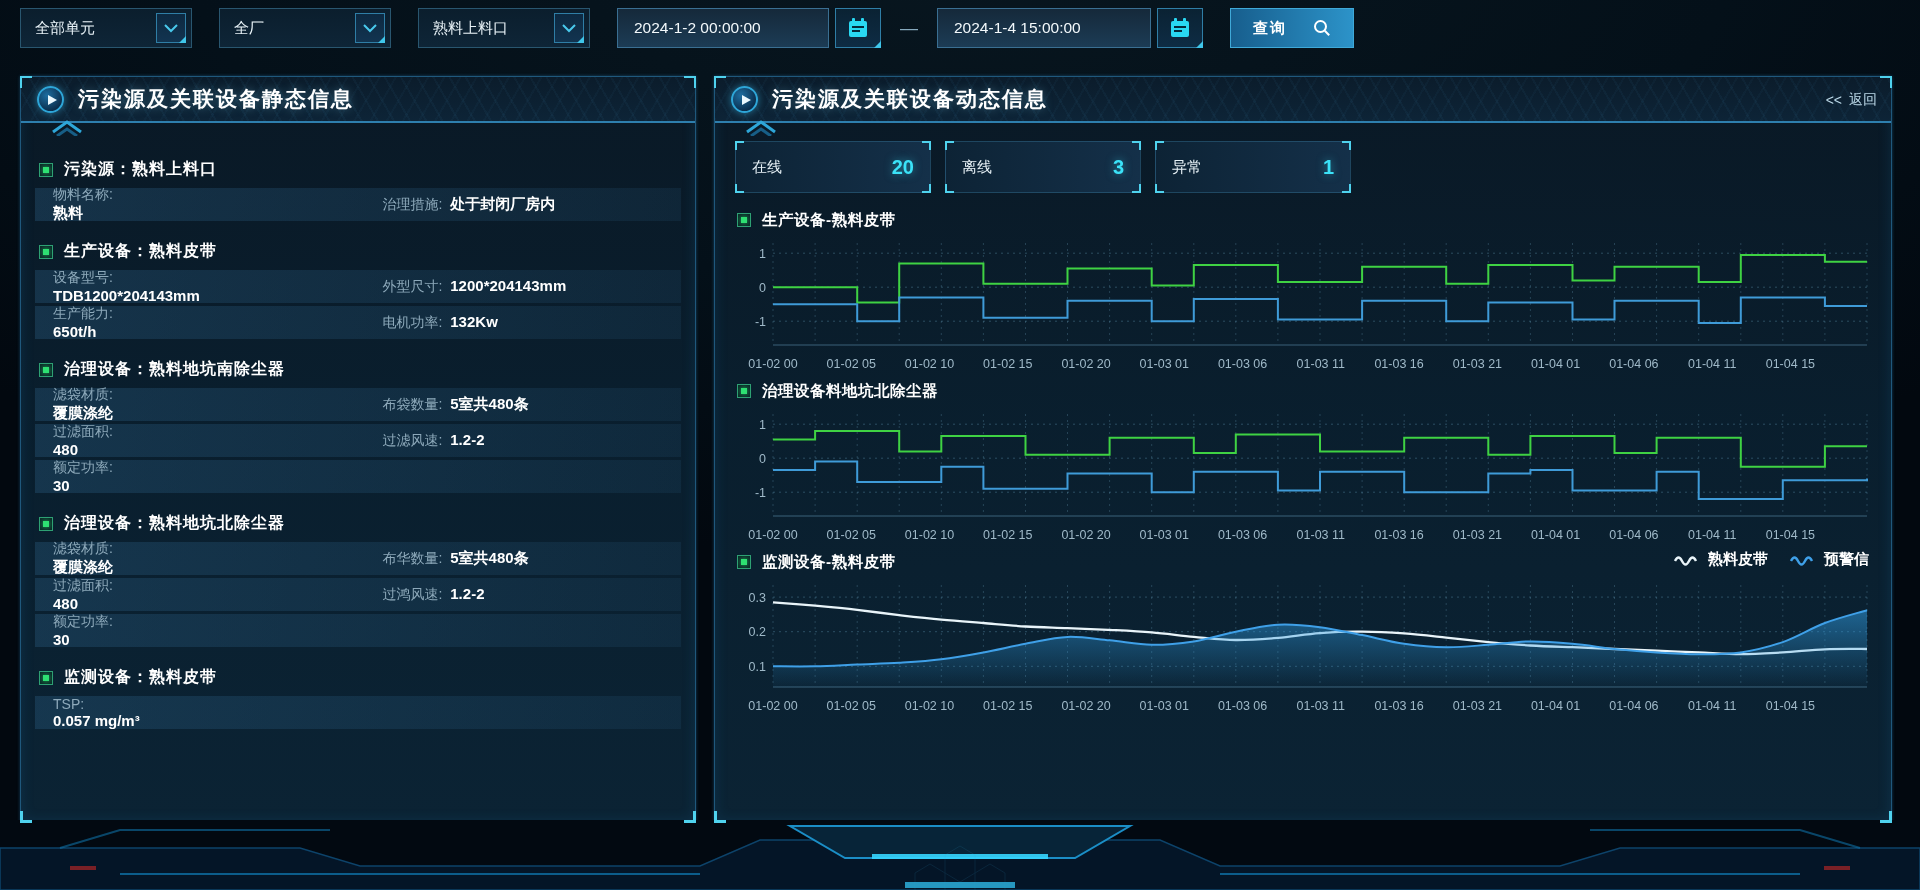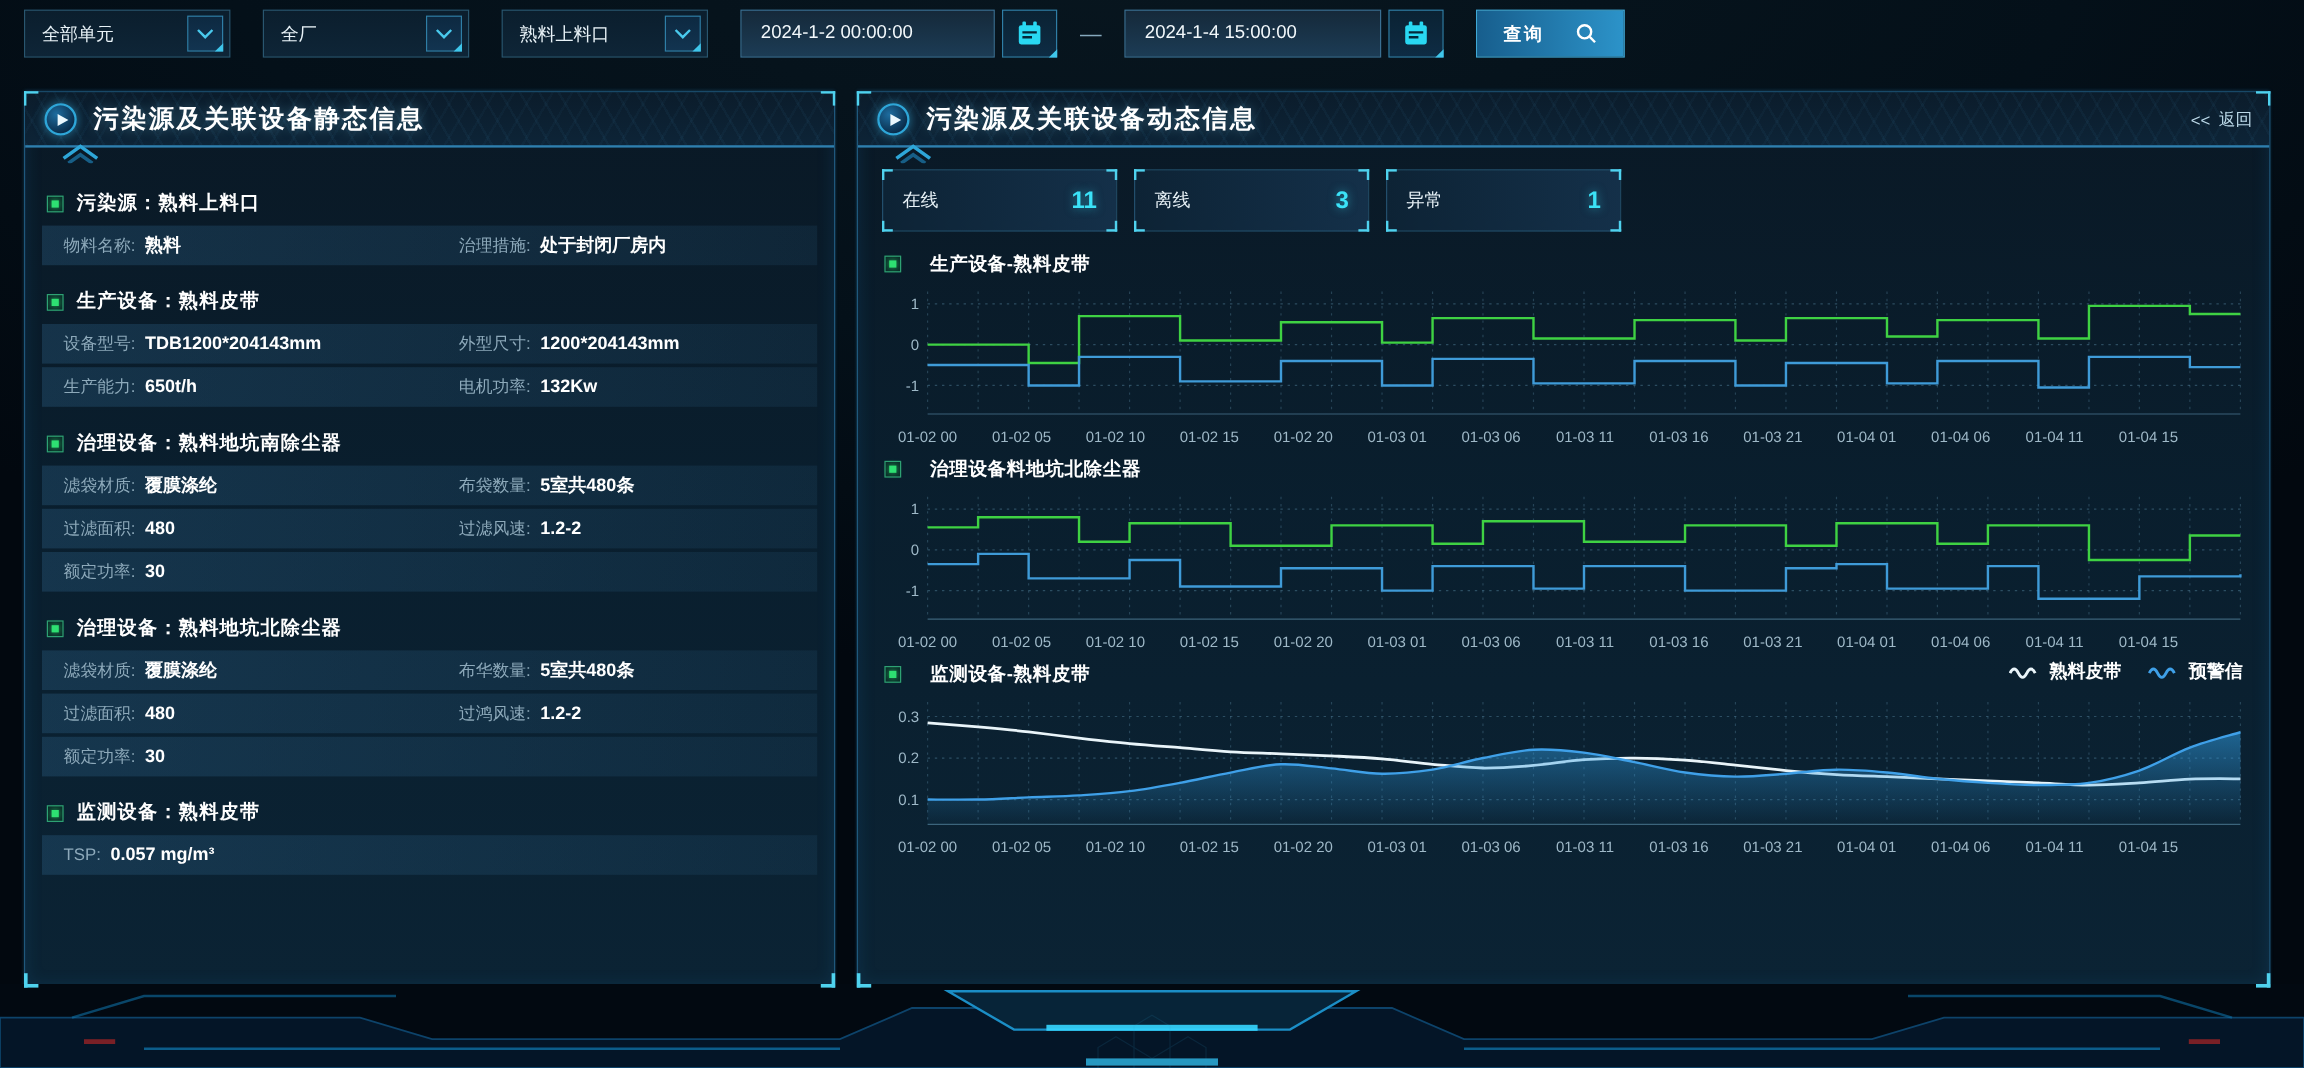--- a/index.html
+++ b/index.html
@@ -93,42 +93,42 @@
   .static-rows { padding:16px 14px 0 14px; }
   .row-section { height:33px; display:flex; align-items:center; gap:11px; padding-left:4px; margin-top:14px; }
   .bullet { width:14px; height:14px; border:1px solid #2f9f74; background:#0a2a28; position:relative; flex:0 0 14px; }
   .bullet::after { content:""; position:absolute; inset:3px; background:#2ee072; box-shadow:0 0 5px rgba(46,224,114,.8); }
   .sec-label { font-size:16px; font-weight:bold; color:#fff; letter-spacing:1px; }
   .row-kv {
     height:33px; margin:2px 0 3px 0; display:flex; align-items:center; padding:0 18px;
     background:linear-gradient(90deg, rgba(44,96,134,.34) 0%, rgba(44,96,134,.16) 100%);
   }
   .kv-pair { display:flex; align-items:baseline; }
-  .kv-pair.c1 { width:54%; }
+  .kv-pair.c1 { width:54%;flex-direction:column; }
   .kv-k { color:#8da9ba; font-size:14px; margin-right:8px; white-space:nowrap; }
   .kv-v { color:#fff; font-size:15px; font-weight:bold; white-space:nowrap; }
 
   
   .stats-row { position:absolute; left:20px; top:64px; display:flex; gap:14px; }
   .stat-box {
     width:196px; height:52px; position:relative; display:flex; align-items:center; justify-content:space-between;
     padding:0 16px; background:linear-gradient(90deg,#0d2335 0%,#143049 100%);
     border:1px solid rgba(70,150,190,.3);
   }
   .stat-label { font-size:15px; color:#e8f2f7; }
   .stat-value { font-size:20px; font-weight:bold; color:#3be2f8; text-shadow:0 0 8px rgba(59,226,248,.5); }
   .scorner { position:absolute; width:9px; height:9px; border:0 solid #4fd2ee; }
   .scorner.tl { top:-1px; left:-1px; border-top-width:2px; border-left-width:2px; }
   .scorner.tr { top:-1px; right:-1px; border-top-width:2px; border-right-width:2px; }
   .scorner.bl { bottom:-1px; left:-1px; border-bottom-width:2px; border-left-width:2px; }
   .scorner.br { bottom:-1px; right:-1px; border-bottom-width:2px; border-right-width:2px; }
 
   
   .charts-wrap { position:absolute; left:20px; top:130px; width:1138px; }
-  .chart-title-row { height:26px; display:flex; align-items:center; gap:24px; padding-left:2px; position:relative; }
+  .chart-title-row { height:26px; display:flex; align-items:center; gap:11px; padding-left:2px; position:relative; }
   .chart-title { font-size:15.5px; font-weight:bold; color:#fff; letter-spacing:.5px; }
   .chart-legend { position:absolute; right:4px; top:1px; display:flex; gap:22px; align-items:center; }
   .legend-item { display:flex; align-items:center; gap:8px; cursor:pointer; }
   .legend-label { font-size:15px; font-weight:bold; color:#fff; }
   .chart-svg { display:block; width:1138px; height:145px; }
   .grid-v { stroke:rgba(110,165,195,.28); stroke-width:1; stroke-dasharray:2 4; }
   .grid-h { stroke:rgba(110,165,195,.35); stroke-width:1; stroke-dasharray:2 4; }
   .axis   { stroke:rgba(110,165,195,.5); stroke-width:1; }
   .ytick, .xtick { fill:#9fb9c8; font-size:12.5px; font-family:"Liberation Sans",sans-serif; }
 
@@ -344,21 +344,21 @@
     </svg>
   </div>
 
   <div class="stats-row">
       <div class="stat-box">
         <i class="scorner tl"></i>
         <i class="scorner tr"></i>
         <i class="scorner bl"></i>
         <i class="scorner br"></i>
         <span class="stat-label">在线</span>
-        <span class="stat-value">11</span>
+        <span class="stat-value">20</span>
       </div>
       <div class="stat-box">
         <i class="scorner tl"></i>
         <i class="scorner tr"></i>
         <i class="scorner bl"></i>
         <i class="scorner br"></i>
         <span class="stat-label">离线</span>
         <span class="stat-value">3</span>
       </div>
       <div class="stat-box">

